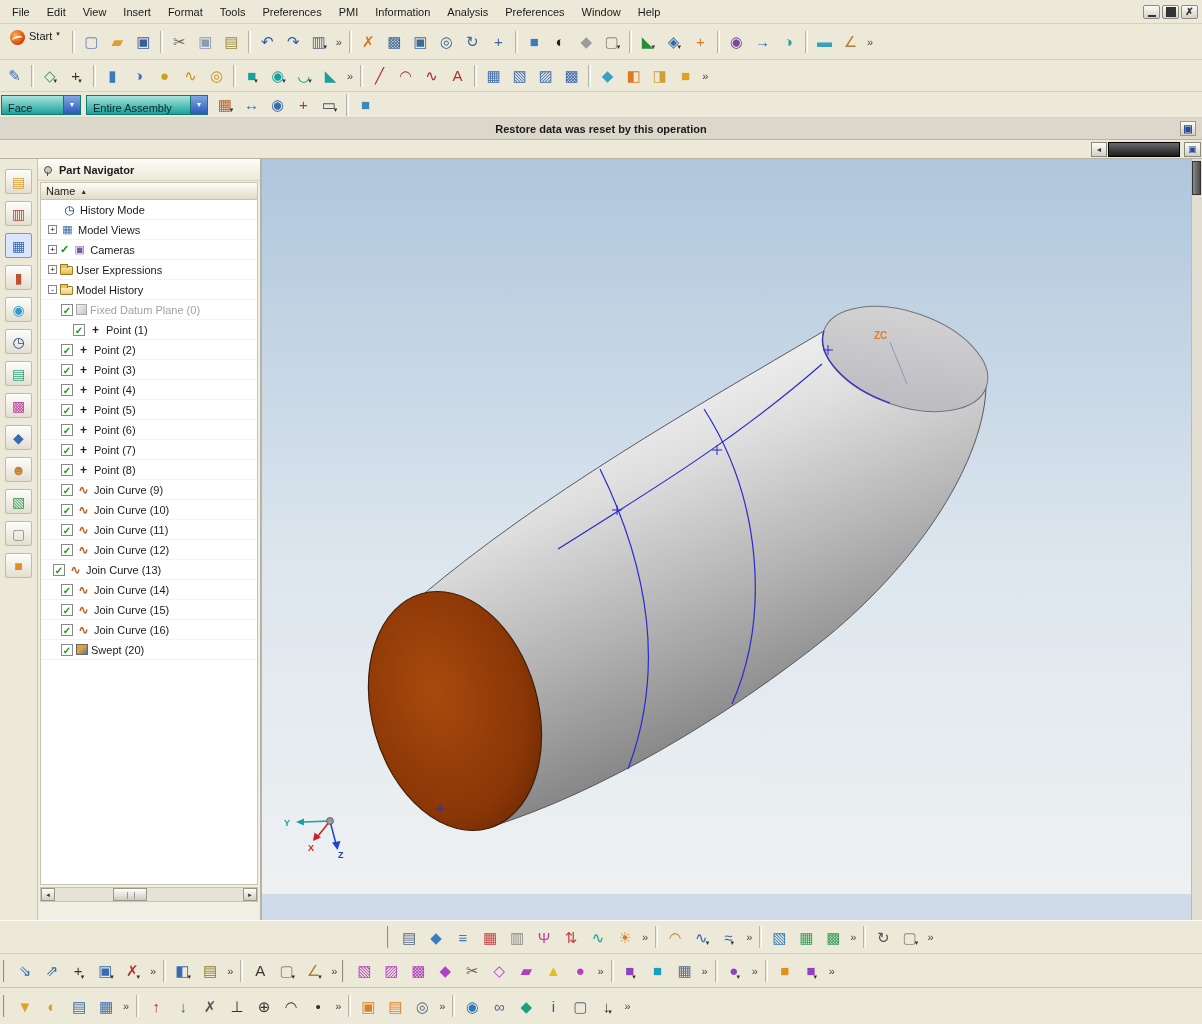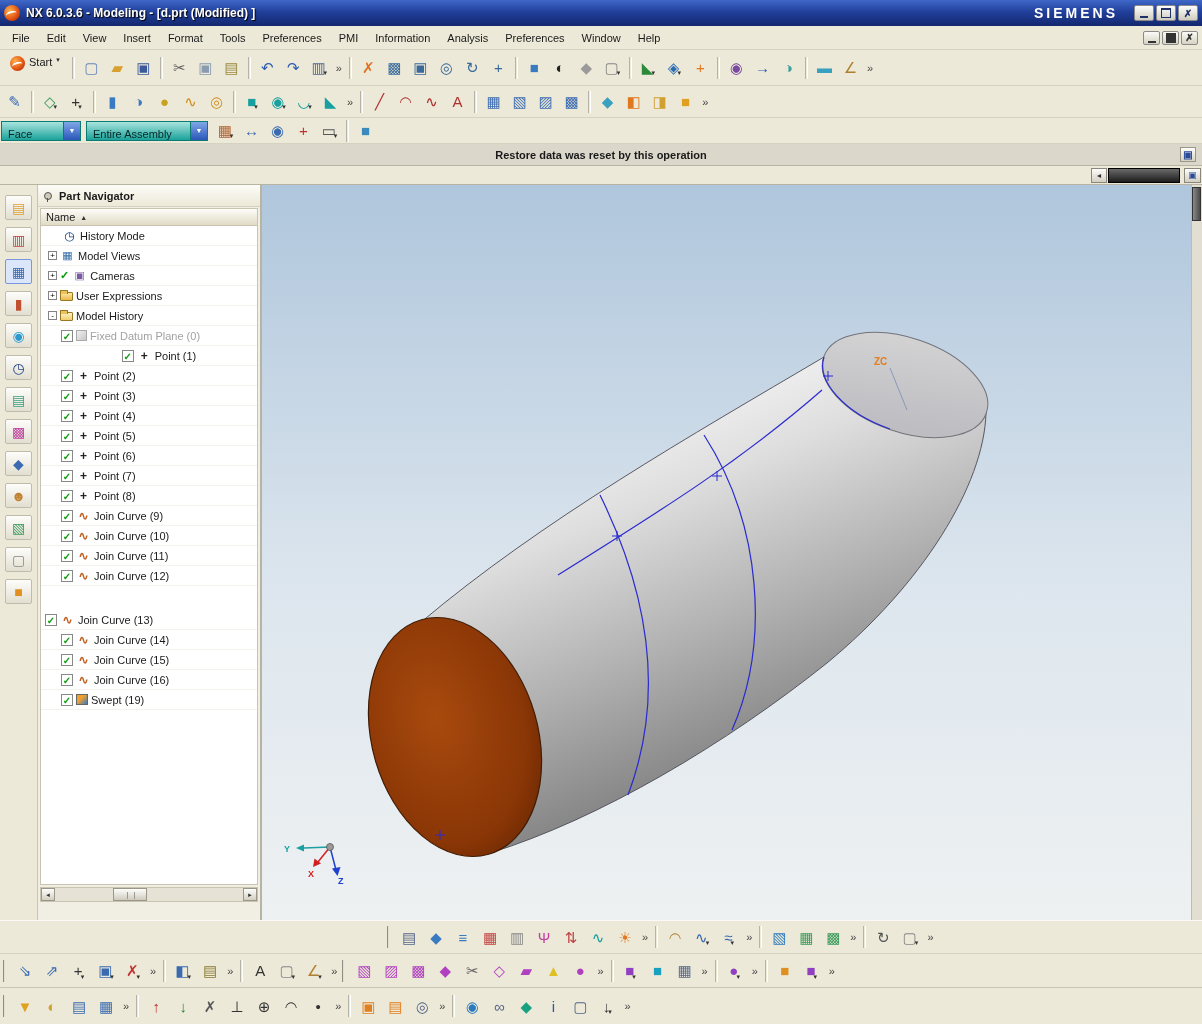--- a/index.html
+++ b/index.html
@@ -127,30 +127,20 @@
   #rowA{height:33px;padding-left:386px}
   #rowB{height:34px;border-top:1px solid #d6d2c2}
   #rowC{height:37px;border-top:1px solid #c8c4b4}
   .brow .tbi{width:26px;height:26px}
 </style>
 </head>
 <body>
 
 <div class="app">
 
-  <div class="titlebar">
-    <span class="nx-ic"></span>
-    <span class="tb-title">NX 6.0.3.6 - Modeling - [d.prt (Modified) ]</span>
-    <span class="brand">SIEMENS</span>
-    <span class="wbtns">
-      <span class="wbtn wbtn-min"></span>
-      <span class="wbtn wbtn-restore"></span>
-      <span class="wbtn wbtn-close"></span>
-    </span>
-  </div>
 
   <div class="menubar">
     <span id="menu-items" class="icrow">
         <span class="menu-item">File</span>
         <span class="menu-item">Edit</span>
         <span class="menu-item">View</span>
         <span class="menu-item">Insert</span>
         <span class="menu-item">Format</span>
         <span class="menu-item">Tools</span>
         <span class="menu-item">Preferences</span>
@@ -461,21 +451,21 @@
           <div class="trow" style="padding-left: 7px;">
             <span class="exp">-</span>
             <span class="ti ti-folder-open"></span>
             <span class="">Model History</span>
           </div>
           <div class="trow" style="padding-left: 20px;">
             <span class="cb"></span>
             <span class="ti ti-datum"></span>
             <span class="muted">Fixed Datum Plane (0)</span>
           </div>
-          <div class="trow" style="padding-left: 20px; justify-content: center;">
+          <div class="trow" style="padding-left: 32px;">
             <span class="cb"></span>
             <span class="ti ti-point"></span>
             <span class="">Point (1)</span>
           </div>
           <div class="trow" style="padding-left: 20px;">
             <span class="cb"></span>
             <span class="ti ti-point"></span>
             <span class="">Point (2)</span>
           </div>
           <div class="trow" style="padding-left: 20px;">
@@ -521,21 +511,21 @@
           <div class="trow" style="padding-left: 20px;">
             <span class="cb"></span>
             <span class="ti ti-curve"></span>
             <span class="">Join Curve (11)</span>
           </div>
           <div class="trow" style="padding-left: 20px;">
             <span class="cb"></span>
             <span class="ti ti-curve"></span>
             <span class="">Join Curve (12)</span>
           </div>
-          <div class="trow" style="padding-left: 4px; margin-top: 24px;">
+          <div class="trow" style="padding-left: 12px;">
             <span class="cb"></span>
             <span class="ti ti-curve"></span>
             <span class="">Join Curve (13)</span>
           </div>
           <div class="trow" style="padding-left: 20px;">
             <span class="cb"></span>
             <span class="ti ti-curve"></span>
             <span class="">Join Curve (14)</span>
           </div>
           <div class="trow" style="padding-left: 20px;">
@@ -544,21 +534,21 @@
             <span class="">Join Curve (15)</span>
           </div>
           <div class="trow" style="padding-left: 20px;">
             <span class="cb"></span>
             <span class="ti ti-curve"></span>
             <span class="">Join Curve (16)</span>
           </div>
           <div class="trow" style="padding-left: 20px;">
             <span class="cb"></span>
             <span class="ti ti-swept"></span>
-            <span class="">Swept (19)</span>
+            <span class="">Swept (20)</span>
           </div>
         </div>
       <div class="nav-hscroll">
         <span class="nhs-btn nhs-l"></span>
         <span class="nhs-track">
           <span class="nhs-thumb"></span>
         </span>
         <span class="nhs-btn nhs-r"></span>
       </div>
       <div class="nav-gap"></div>

